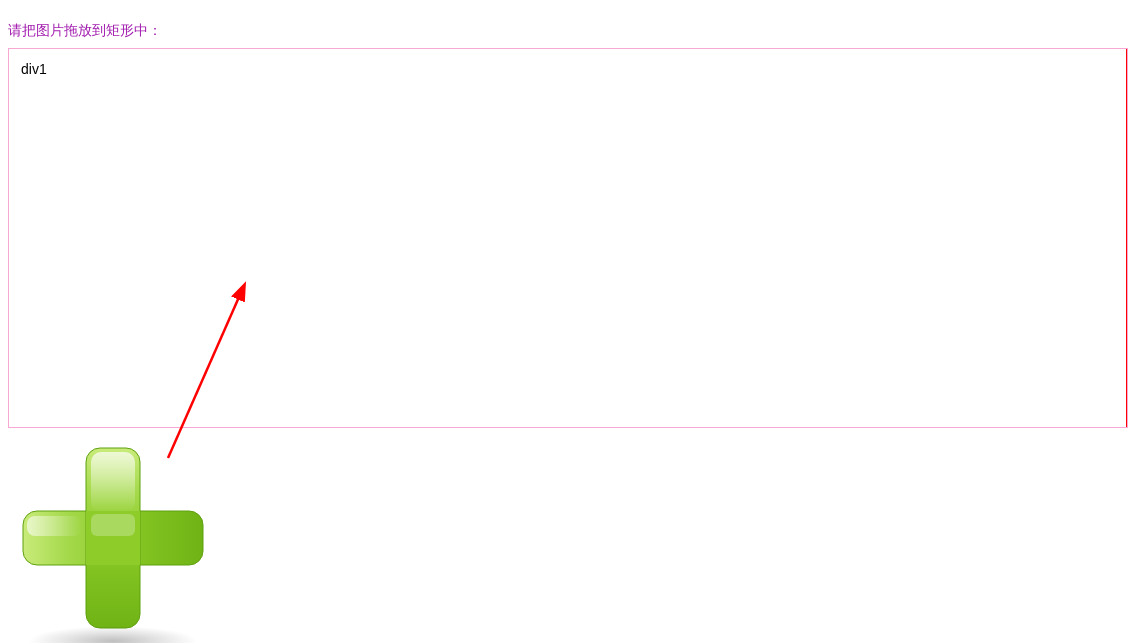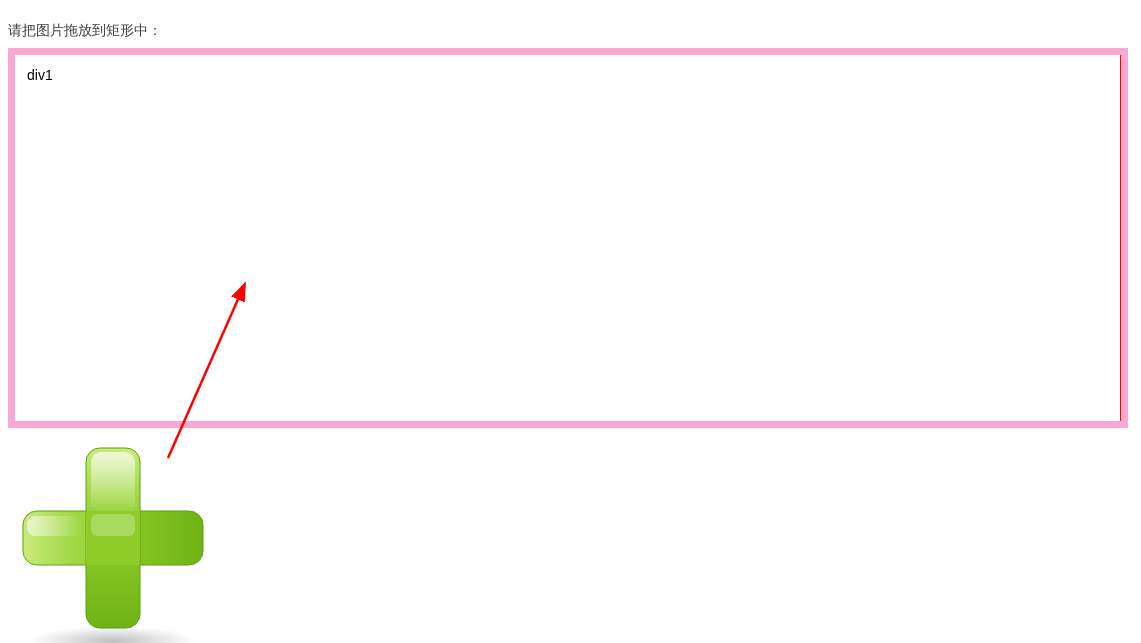--- a/index.html
+++ b/index.html
@@ -7,25 +7,25 @@
     }
     body {
       margin: 0;
       padding: 8px;
       font-family: Arial, sans-serif;
       font-size: 14px;
       background: #ffffff;
     }
     .instruction {
       margin-bottom: 8px;
-      color: #404040;
+      color: #a21caf;
     }
     .drop-container {
       display: flex;
-      border: 7px solid #f9a8d4;
+      border: 1px solid #f9a8d4;
       width: 1120px;
       height: 380px;
       gap: 16px;
     }
     .drop-zone {
       flex: 1;
       padding: 12px;
       color: #000;
     }
     .drop-zone:first-child {

